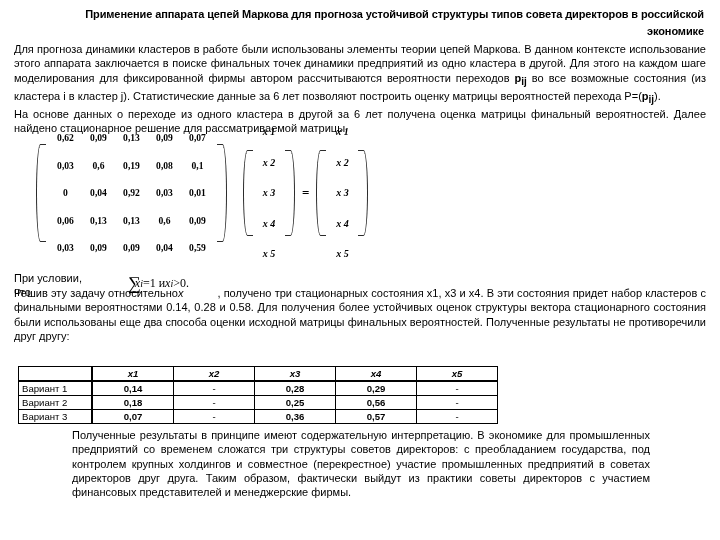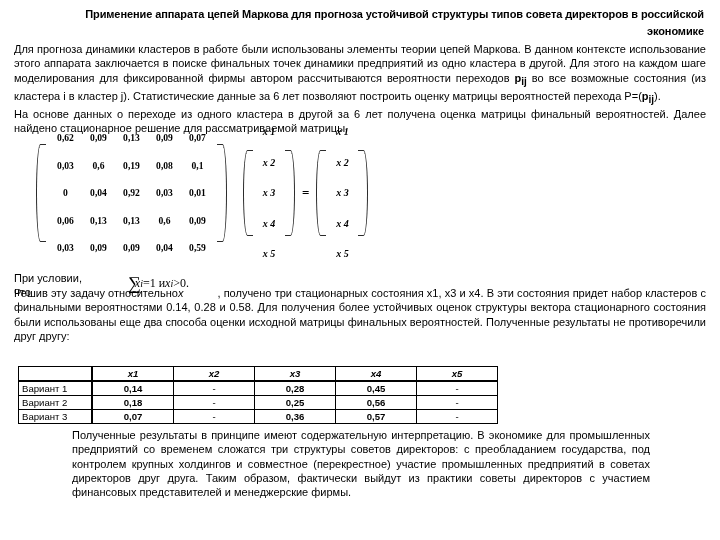--- a/index.html
+++ b/index.html
@@ -314,21 +314,21 @@
         <td class="col-head">x2</td>
         <td class="col-head">x3</td>
         <td class="col-head">x4</td>
         <td class="col-head">x5</td>
       </tr>
       <tr>
         <td class="row-head">Вариант 1</td>
         <td class="val">0,14</td>
         <td class="val dash">-</td>
         <td class="val">0,28</td>
-        <td class="val">0,45</td>
+        <td class="val">0,29</td>
         <td class="val dash">-</td>
       </tr>
       <tr>
         <td class="row-head">Вариант 2</td>
         <td class="val">0,18</td>
         <td class="val dash">-</td>
         <td class="val">0,25</td>
         <td class="val">0,56</td>
         <td class="val dash">-</td>
       </tr>

